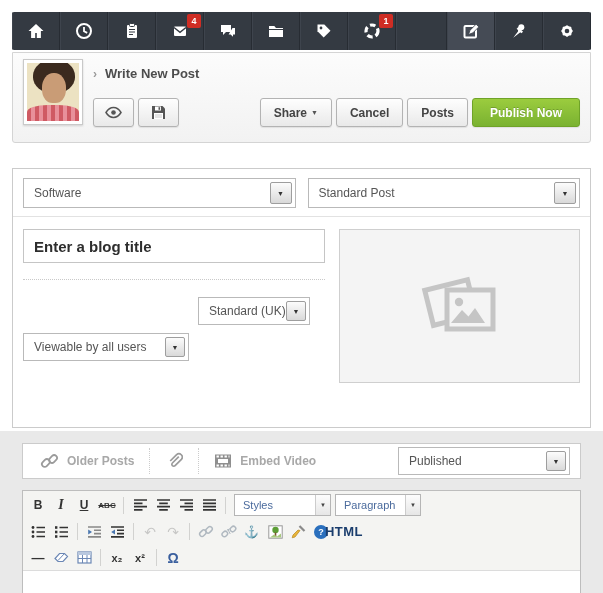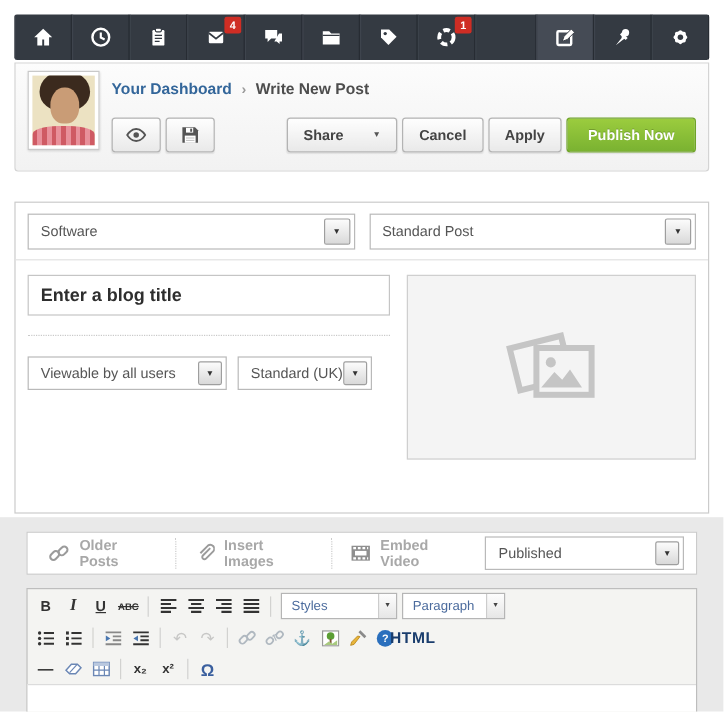--- a/index.html
+++ b/index.html
@@ -25,21 +25,21 @@
   .avatar-art .face { position:absolute; left:15px; top:10px; width:24px; height:30px; background:#c99c76; border-radius:48% 48% 44% 44%; }
   .avatar-art .shirt { position:absolute; left:0; bottom:-2px; width:100%; height:18px; background:
       repeating-linear-gradient(90deg,#cf5a63 0 4px,#e8909a 4px 8px); border-radius:40% 40% 0 0; }
   .breadcrumb { position:absolute; left:80px; top:13px; font-size:13px; font-weight:bold; display:flex; gap:8px; align-items:center; }
   .breadcrumb a { color:#33669a; text-decoration:none; cursor:pointer; }
   .breadcrumb .sep { color:#9a9a9a; font-size:12px; }
   .breadcrumb .current { color:#4d4d4d; }
   .header-actions { position:absolute; left:80px; right:10px; top:45px; display:flex; align-items:center; gap:4px; }
   .btn { height:29px; padding:0 13px; background:linear-gradient(#fefefe,#e9e9e9); border:1px solid #b3b3b3;
          border-radius:3px; font-size:12px; font-weight:bold; color:#444; display:flex; align-items:center;
-         justify-content:center; gap:24px; cursor:pointer; box-shadow:0 1px 1px rgba(0,0,0,.08); font-family:inherit; }
+         justify-content:center; gap:4px; cursor:pointer; box-shadow:0 1px 1px rgba(0,0,0,.08); font-family:inherit; }
   .btn.icon-btn { width:41px; padding:0; }
   .btn .caret { font-size:7px; color:#555; }
   .btn-green { background:linear-gradient(#9bcc3e,#7ab231); border:1px solid #6fa328; color:#fff;
                text-shadow:0 -1px 0 rgba(0,0,0,.2); padding:0 17px; }
   .flex-sp { flex:1; }
 
   
   .post-panel { margin-top:25px; border:1px solid #cbcbcb; background:#fff; height:260px; }
   .selects-row { display:flex; gap:12px; padding:9px 10px 8px; border-bottom:1px solid #e2e2e2; }
   .selectbox { height:30px; border:1px solid #b9b9b9; background:#fff; display:flex; align-items:center;
@@ -50,21 +50,21 @@
                display:flex; align-items:center; justify-content:center; font-size:7px; color:#333; cursor:pointer; }
   .post-body { display:flex; gap:14px; padding:12px 10px; }
   .left-col { width:302px; flex:0 0 302px; }
   .title-input { width:100%; height:34px; border:1px solid #c5c5c5; padding:0 10px; font-size:15px; font-weight:bold;
                  color:#2e2e2e; font-family:inherit; }
   .permalink-row { margin-top:13px; display:flex; align-items:center; gap:8px; font-size:12px; font-weight:bold; color:#555; }
   .btn-small { height:20px; padding:0 11px; background:linear-gradient(#fdfdfd,#e4e4e4); border:1px solid #b4b4b4;
                border-radius:2px; font-size:11px; color:#444; cursor:pointer; font-family:inherit; }
   .left-divider { border-top:1px dotted #c9c9c9; margin:16px 0 17px; }
   .small-selects { display:flex; gap:9px; }
-  .selectbox.w-vis { width:166px; height:28px; }
+  .selectbox.w-vis { width:166px; height:28px;margin-top:36px; }
   .selectbox.w-lang { width:112px; height:28px; }
   .small-selects .arrow-btn { width:20px; height:20px; flex-basis:20px; }
   .image-placeholder { flex:1; height:154px; background:#f4f4f4; border:1px solid #cfcfcf;
                        display:flex; align-items:center; justify-content:center; cursor:pointer; }
 
   
   .content-section { margin:3px -12px 13px; padding:12px 22px 0; background:#e9e9e9; height:197px; }
   .tabs-bar { height:36px; background:#fff; border:1px solid #cbcbcb; display:flex; align-items:center; padding:0 2px; }
   .tab { display:flex; align-items:center; gap:8px; padding:0 15px; height:26px; font-size:12px; font-weight:bold;
          color:#a8a8a8; cursor:pointer; }
@@ -179,21 +179,20 @@
 
   <header class="page-header">
     <div class="avatar">
       <div class="avatar-art">
         <div class="hair"></div>
         <div class="face"></div>
         <div class="shirt"></div>
       </div>
     </div>
     <div class="breadcrumb">
-      <a>Your Dashboard</a>
       <span class="sep">›</span>
       <span class="current">Write New Post</span>
     </div>
     <div class="header-actions">
       <button class="btn icon-btn">
         <svg width="17" height="13" viewBox="0 0 17 13">
             <path d="M1 6.5S4 1.5 8.5 1.5 16 6.5 16 6.5 13 11.5 8.5 11.5 1 6.5 1 6.5z" fill="none" stroke="#555" stroke-width="1.5"></path>
             <circle cx="8.5" cy="6.5" r="2.3" fill="#555"></circle>
           </svg>
       </button>
@@ -208,21 +207,21 @@
       </button>
       <div class="flex-sp"></div>
       <button class="btn">
         <span>Share</span>
         <span class="caret">▼</span>
       </button>
       <button class="btn">
         <span>Cancel</span>
       </button>
       <button class="btn">
-        <span>Apply</span>
+        <span>Posts</span>
       </button>
       <button class="btn btn-green">
         <span>Publish Now</span>
       </button>
     </div>
   </header>
 
   <section class="post-panel">
     <div class="selects-row">
       <div class="selectbox grow">
@@ -268,21 +267,20 @@
         <svg width="19" height="18" viewBox="0 0 19 18">
           <rect x="1.5" y="8.2" width="8.6" height="5.6" rx="2.8" fill="none" stroke="#9b9b9b" stroke-width="1.8" transform="rotate(-45 5.8 11)"></rect>
           <rect x="8.8" y="4.2" width="8.6" height="5.6" rx="2.8" fill="none" stroke="#9b9b9b" stroke-width="1.8" transform="rotate(-45 13.1 7)"></rect>
         </svg>
         <span>Older Posts</span>
       </div>
       <div class="tab">
         <svg width="18" height="18" viewBox="0 0 18 18">
           <path d="M13.8 4.6l-6.4 6.4a1.9 1.9 0 002.7 2.7l6.3-6.3a3.4 3.4 0 00-4.8-4.8L5.2 9" fill="none" stroke="#9b9b9b" stroke-width="1.7"></path>
         </svg>
-        <span>Insert Images</span>
       </div>
       <div class="tab">
         <svg width="18" height="16" viewBox="0 0 18 16">
           <rect x="1" y="1.5" width="16" height="13" fill="#8f8f8f"></rect>
           <path d="M2.5 3.5h13M2.5 12.5h13" stroke="#fff" stroke-width="2" stroke-dasharray="2.4 1.6"></path>
           <rect x="4" y="6" width="10" height="4" fill="#fff"></rect>
         </svg>
         <span>Embed Video</span>
       </div>
       <div class="selectbox w-status">

